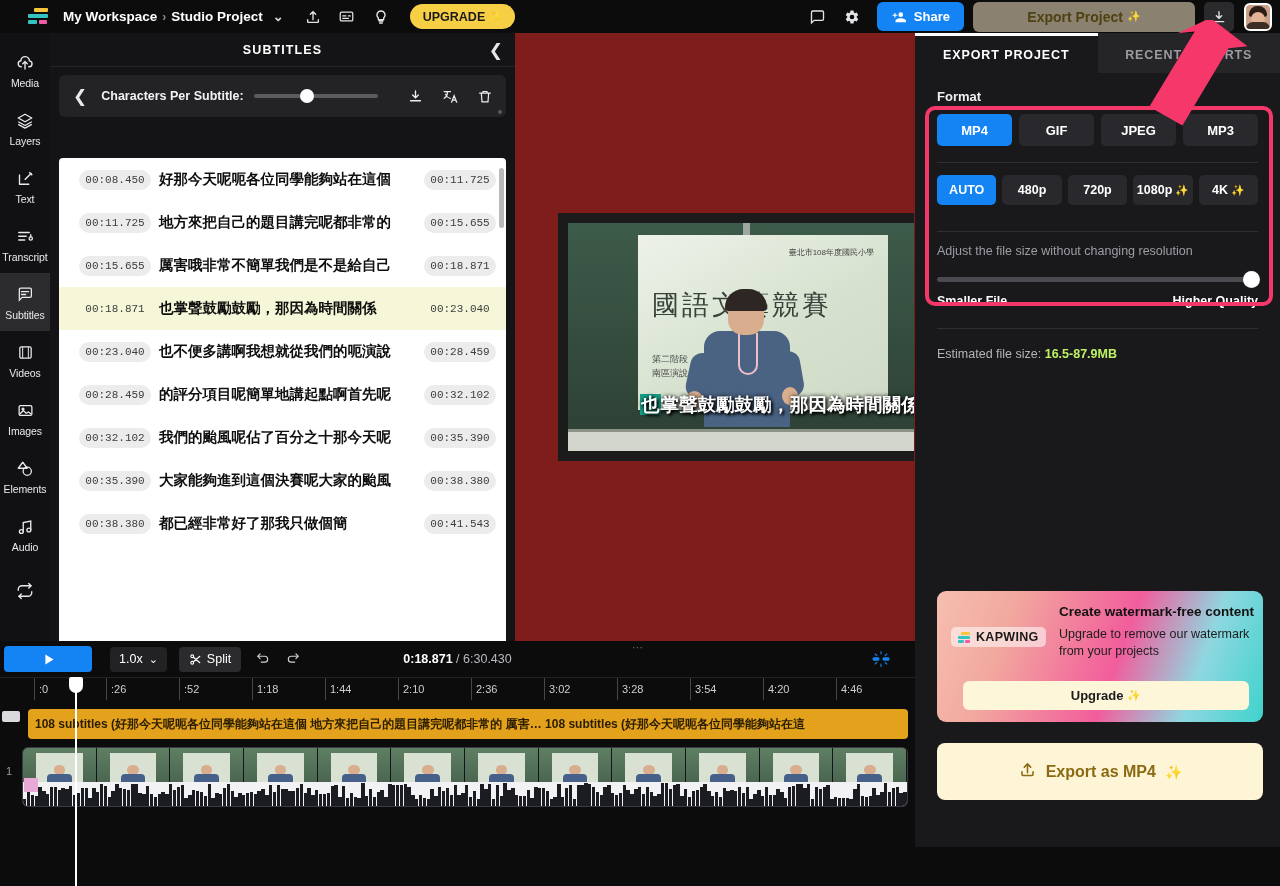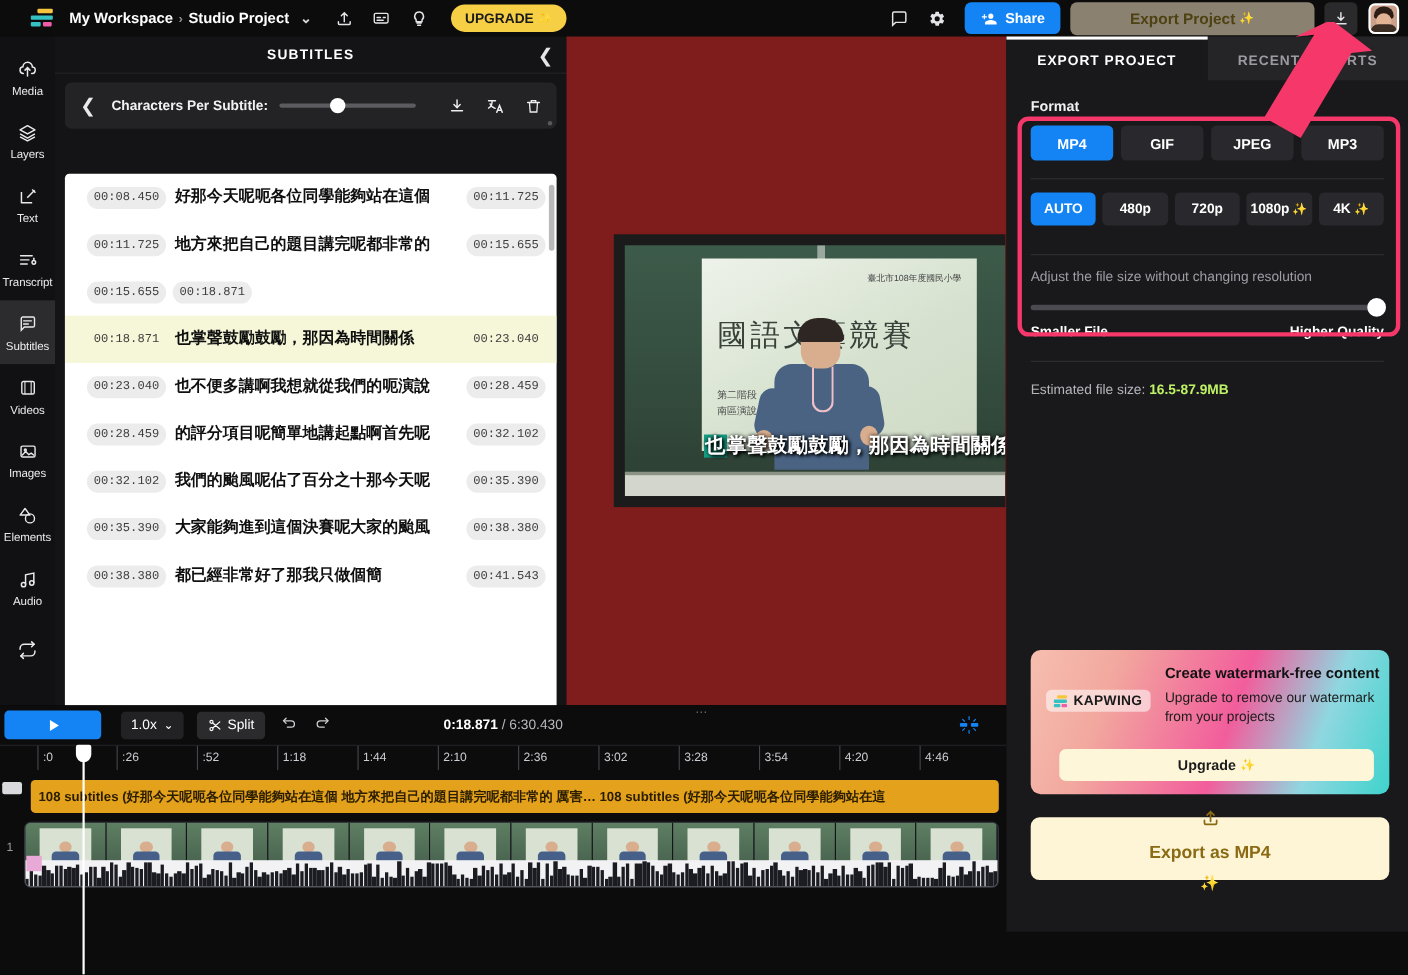--- a/index.html
+++ b/index.html
@@ -221,21 +221,21 @@
   .promo-h { font-size: 13.5px; font-weight: bold; color: #121212; line-height: 1.32; }
   .promo-p { font-size: 12.5px; color: #1c1c1c; line-height: 1.38; margin-top: 5px; }
   .promo-btn {
     position: absolute; left: 12px; right: 0px; bottom: 0px; height: 29px;
     background: #fdf6d8; border-radius: 6px; display: flex; align-items: center; justify-content: center;
     font-size: 13px; font-weight: bold; color: #1b1b1b; gap: 4px; cursor: pointer;
   }
   .export-mp4-btn {
     position: absolute; left: 22px; bottom: 47px; width: 326px; height: 57px;
     background: #fdf5d6; border-radius: 8px; display: flex; align-items: center; justify-content: center;
-    gap: 9px; color: #8a6a12; font-size: 16px; font-weight: bold; cursor: pointer; flex-direction: column;
+    gap: 9px; color: #8a6a12; font-size: 16px; font-weight: bold; cursor: pointer;
   }
 
   
   .arrow-anno { position: absolute; left: 1108px; top: 20px; width: 160px; height: 110px; z-index: 40; pointer-events: none; }
 
   
   .timeline { position: absolute; left: 0; top: 641px; width: 915px; height: 245px; background: #0c0c0d; }
   .tl-toolbar { height: 36px; display: flex; align-items: center; padding-left: 0px; position: relative; }
   .play-btn { width: 88px; height: 26px; margin-left: 4px; background: #1484f5; border-radius: 4px; display: flex; align-items: center; justify-content: center; cursor: pointer; }
   .speed-sel { margin-left: 18px; height: 25px; padding: 0 9px; background: #222225; border-radius: 4px; display: flex; align-items: center; gap: 6px; font-size: 12.5px; cursor: pointer; }
@@ -505,20 +505,21 @@
         <span class="sub-text">好那今天呢呃各位同學能夠站在這個</span>
         <span class="ts">00:11.725</span>
       </div>
       <div class="subrow">
         <span class="ts">00:11.725</span>
         <span class="sub-text">地方來把自己的題目講完呢都非常的</span>
         <span class="ts">00:15.655</span>
       </div>
       <div class="subrow">
         <span class="ts">00:15.655</span>
+        <span class="sub-text">厲害哦非常不簡單我們是不是給自己</span>
         <span class="ts">00:18.871</span>
       </div>
       <div class="subrow hl">
         <span class="ts">00:18.871</span>
         <span class="sub-text">也掌聲鼓勵鼓勵，那因為時間關係</span>
         <span class="ts">00:23.040</span>
       </div>
       <div class="subrow">
         <span class="ts">00:23.040</span>
         <span class="sub-text">也不便多講啊我想就從我們的呃演說</span>

